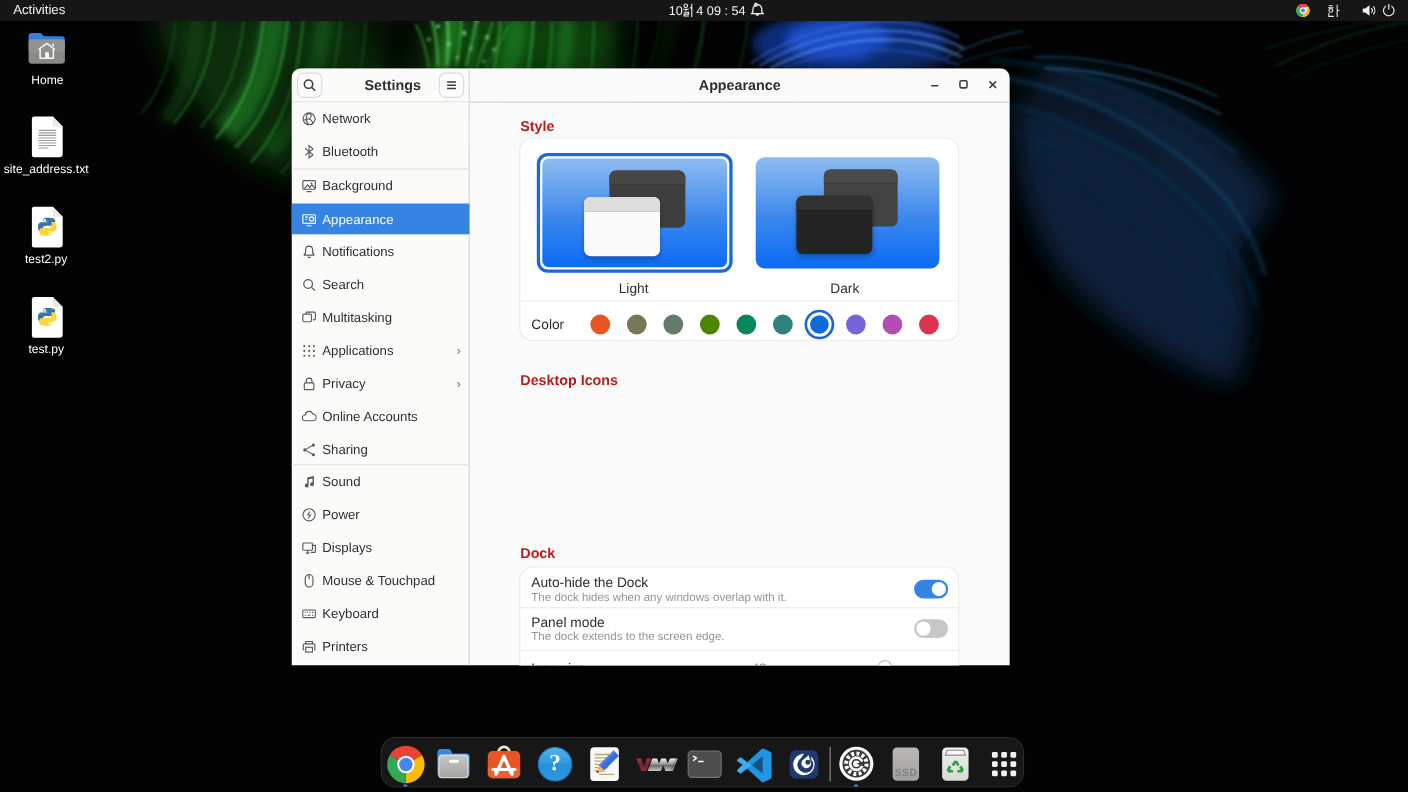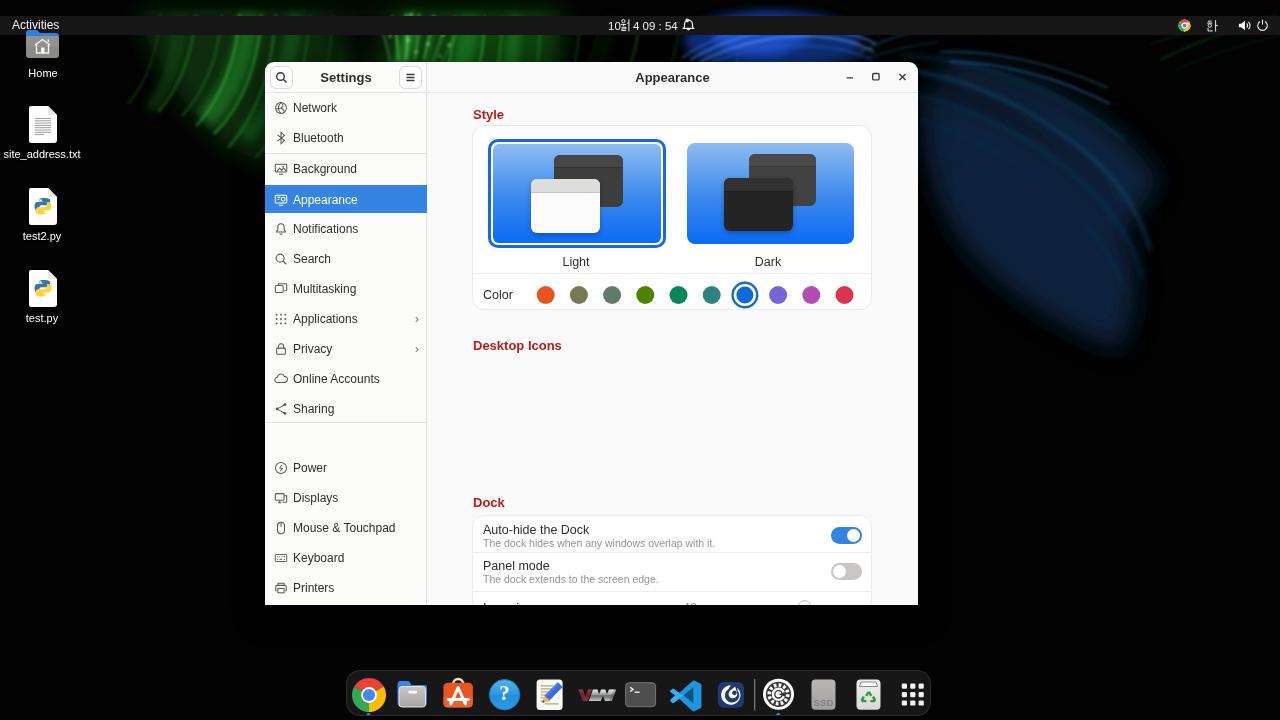--- a/index.html
+++ b/index.html
@@ -1,28 +1,28 @@
 <!DOCTYPE html>
 <html><head><meta charset="utf-8">
 <style>
 *{margin:0;padding:0;box-sizing:border-box}
 html,body{width:1280px;height:720px;overflow:hidden;background:#000}
 body{font-family:"Liberation Sans",sans-serif;position:relative}
 #wall{position:absolute;left:0;top:0}
-#topbar{position:absolute;left:0;top:16px;width:1280px;height:19px;background:#161616;color:#f4f4f4;font-size:12px}
+#topbar{position:absolute;left:0;top:0;width:1280px;height:19px;background:#161616;color:#f4f4f4;font-size:12px}
 #activities{position:absolute;left:12px;top:2px;line-height:15px}
 #clock{position:absolute;left:608px;top:3px;line-height:13px;font-size:11.5px}
 .dicon{position:absolute;text-align:center;color:#fff;font-size:11px}
 .dlabel{position:absolute;color:#fff;font-size:11px;text-align:center;width:120px;text-shadow:0 1px 2px #000}
 
 #win{position:absolute;left:265px;top:62px;width:653px;height:543px;border-radius:9px 9px 0 0;box-shadow:0 8px 30px rgba(0,0,0,.55);overflow:hidden}
 #sidebar{position:absolute;left:0;top:0;width:162px;height:543px;background:#fbfbfa;border-right:1px solid #dedede}
 #sidehead{position:absolute;left:0;top:0;width:162px;height:31px;border-bottom:1px solid #e4e4e2}
 .hbtn{position:absolute;top:4px;width:23px;height:23px;background:#fcfcfc;border:1px solid #dbdbd9;border-radius:6px}
-#sidetitle{position:absolute;left:0;top:0;width:162px;height:31px;text-align:center;line-height:31px;font-weight:bold;font-size:13px;color:#2e2e2e}
+#sidetitle{position:absolute;left:11px;top:0;width:162px;height:31px;text-align:center;line-height:31px;font-weight:bold;font-size:13px;color:#2e2e2e}
 #mainhead{position:absolute;left:162px;top:0;width:491px;height:31px;background:#fafafa;border-bottom:1px solid #e4e4e2}
 #maintitle{position:absolute;left:0;top:0;width:491px;height:31px;text-align:center;line-height:31px;font-weight:bold;font-size:13px;color:#2e2e2e}
 #mainbody{position:absolute;left:162px;top:31px;width:491px;height:512px;background:#fafafa}
 .srow{position:absolute;left:0;width:162px;height:30px;color:#2f2f2f;font-size:12px}
 .srow .lbl{position:absolute;left:28px;top:8px;line-height:14px}
 .srow .ic{position:absolute;left:9px;top:8px;width:14px;height:14px}
 .srow .chev{position:absolute;right:8px;top:8px;color:#777;font-size:12px}
 .sdiv{position:absolute;left:0;width:161px;height:1px;background:#e2e2e0}
 .sel{background:#3584e4;color:#fff}
 .sechead{position:absolute;font-weight:bold;font-size:13px;color:#b91c1c}
@@ -345,20 +345,28 @@
           <g fill="#5a5a5a">
             <circle cx="12.5" cy="3" r="1.6"></circle>
             <circle cx="3.5" cy="8" r="1.6"></circle>
             <circle cx="12.5" cy="13" r="1.6"></circle>
             <path d="M3.5 8 L12.5 3 M3.5 8 L12.5 13" stroke="#5a5a5a" stroke-width="1.1"></path>
           </g>
         </svg>
         <span class="lbl">Sharing</span>
       </div>
   <div class="sdiv" style="top:360px"></div>
+  <div class="srow" style="top:361px">
+        <svg class="ic" viewBox="0 0 16 16">
+          <g fill="#5a5a5a">
+            <path d="M6 3.5 L13 2 V10.5 A2 2 0 1 1 11.5 8.6 V4.5 L7.5 5.4 V12 A2 2 0 1 1 6 10z"></path>
+          </g>
+        </svg>
+        <span class="lbl">Sound</span>
+      </div>
   <div class="srow" style="top:421px">
         <svg class="ic" viewBox="0 0 16 16">
           <g fill="none" stroke="#5a5a5a" stroke-width="1.2">
             <rect x="1.5" y="3" width="10" height="7.5" rx="1"></rect>
             <path d="M4.5 13.5 h4 M6.5 10.5 v3 M11.5 5.5 h3 v6.5 q0 .8-.8.8 h-4"></path>
           </g>
         </svg>
         <span class="lbl">Displays</span>
       </div>
   <div class="srow" style="top:391px">

